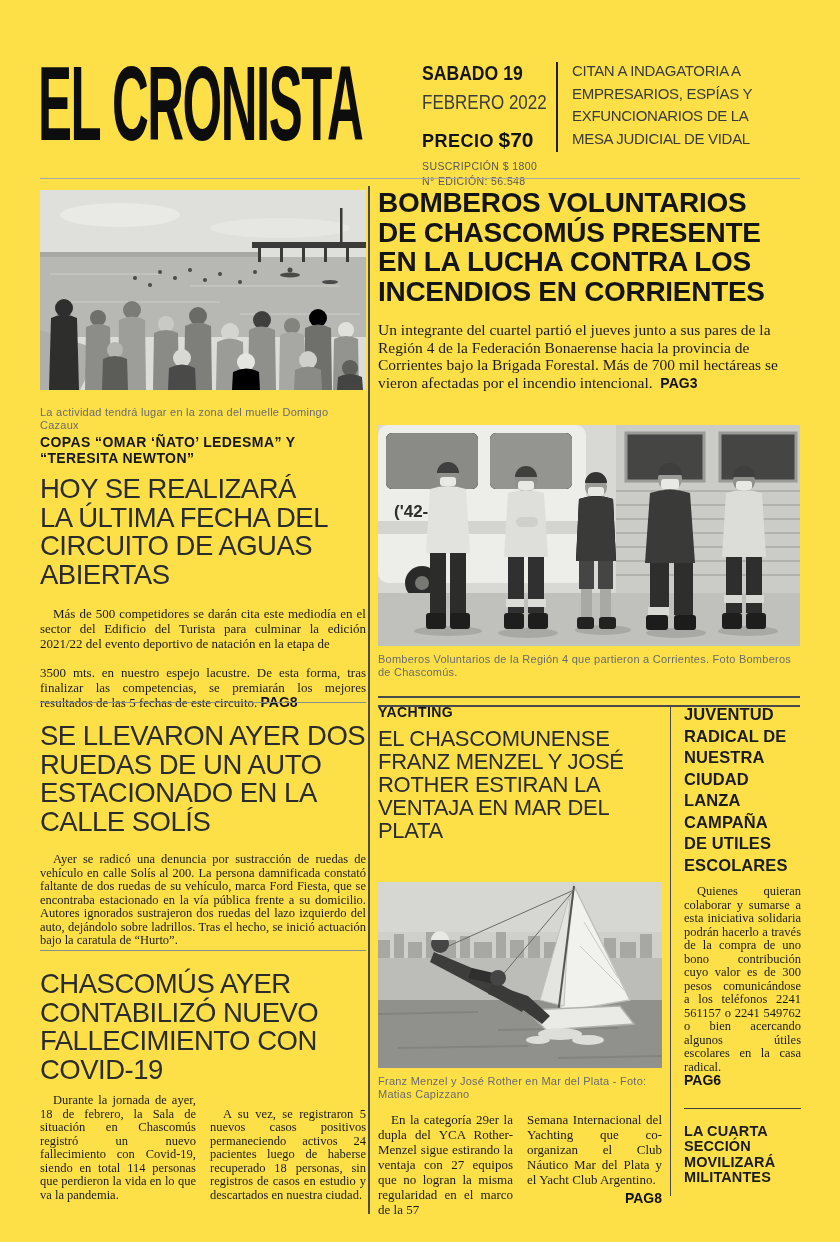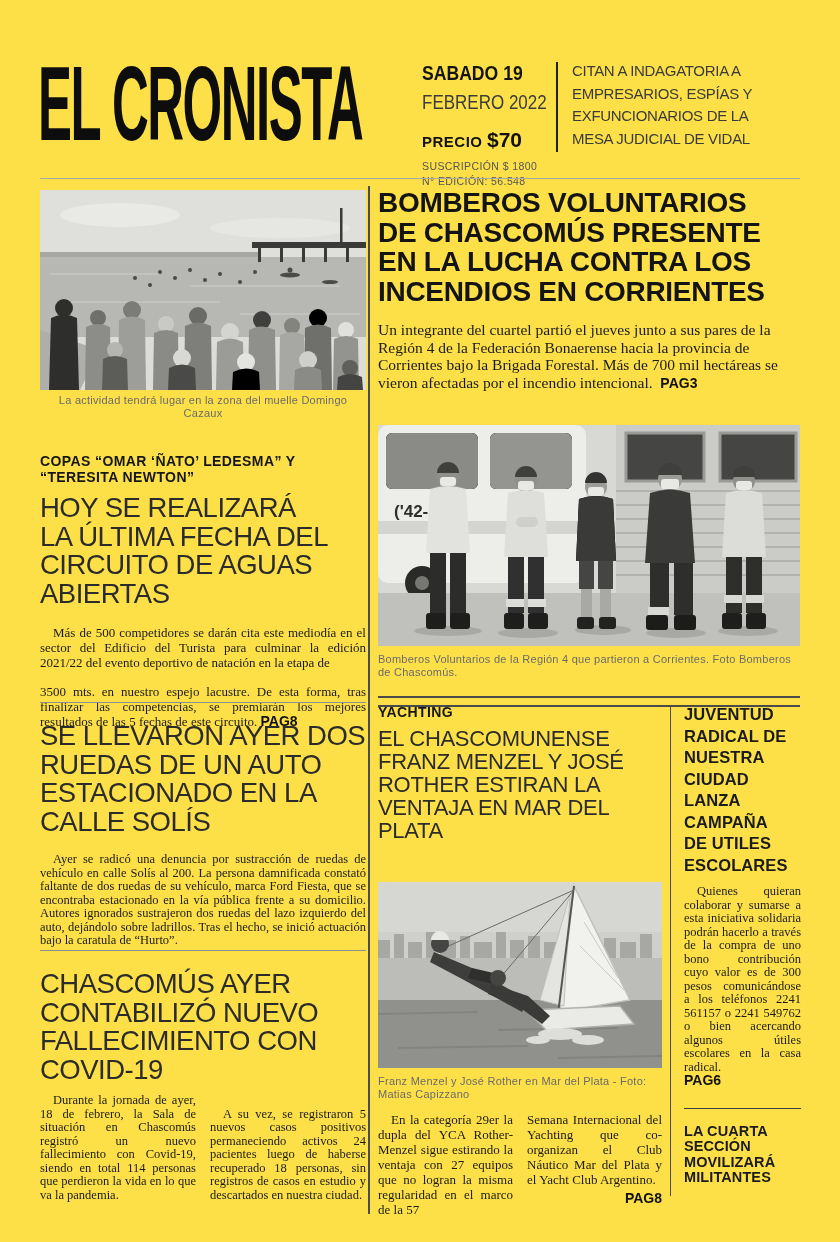--- a/index.html
+++ b/index.html
@@ -11,21 +11,21 @@
   
   .masthead{
     position:absolute;left:38px;top:50px;
     font-size:106px;font-weight:bold;letter-spacing:-3px;color:#0d0d0d;
     transform:scaleX(0.48);transform-origin:left top;white-space:nowrap;line-height:1;
   }
   .datebox{position:absolute;left:422px;top:62px;width:125px;}
   .date-day{font-size:20px;font-weight:bold;letter-spacing:0;color:#141414;transform:scaleX(0.88);transform-origin:left;white-space:nowrap;}
   .date-month{font-size:20px;font-weight:400;color:#3c3c3c;margin-top:6px;transform:scaleX(0.85);transform-origin:left;white-space:nowrap;}
   .price-line{margin-top:14px;white-space:nowrap;}
-  .price-label{font-size:15px;font-weight:bold;letter-spacing:0.5px;color:#111;}
+  .price-label{font-size:18px;font-weight:bold;letter-spacing:0.5px;color:#111;}
   .price-value{font-size:21px;font-weight:bold;color:#111;}
   .sub-line,.ed-line{font-size:10.5px;color:#555;letter-spacing:0.4px;margin-top:3px;white-space:nowrap;}
   .sub-line{margin-top:8px;}
   .header-vrule{position:absolute;left:556px;top:62px;height:90px;width:0;border-left:2px solid #222;}
   .side-headline{
     position:absolute;left:572px;top:60px;width:232px;
     font-size:15px;line-height:22.5px;font-weight:400;color:#3a3a3a;
     letter-spacing:-0.3px;white-space:pre-line;
   }
   .header-rule{position:absolute;left:40px;top:178px;width:760px;height:0;border-top:1.5px solid #a9a9a9;}
@@ -42,22 +42,22 @@
   .body-2col{display:flex;gap:14px;}
   .body-2col>div{flex:1;}
   .jtext{font-size:13px;line-height:15px;text-align:justify;}
   .jtext-sm{font-size:12.5px;line-height:13.5px;text-align:justify;}
   .indent{text-indent:13px;display:inline-block;}
   .pag{font-family:"Liberation Sans",sans-serif;font-weight:bold;font-size:14px;color:#111;}
   .photo-frame{display:block;}
 
   
   .swim-story{position:absolute;left:40px;top:190px;width:326px;}
-  .swim-caption{margin-top:4px;text-align:center;}
-  .swim-kicker{margin-top:33px;}
+  .swim-caption{margin-top:16px;}
+  .swim-kicker{margin-top:2px;}
   .swim-headline{margin-top:9px;}
   .swim-body{margin-top:17px;flex-direction:column;}
   .rule-left-1{position:absolute;left:40px;top:702px;width:326px;}
   .wheels-story{position:absolute;left:40px;top:722px;width:326px;}
   .wheels-body{margin-top:17px;}
   .rule-left-2{position:absolute;left:40px;top:950px;width:326px;}
   .covid-story{position:absolute;left:40px;top:970px;width:326px;}
   .covid-body{margin-top:10px;align-items:flex-end;}
 
   

